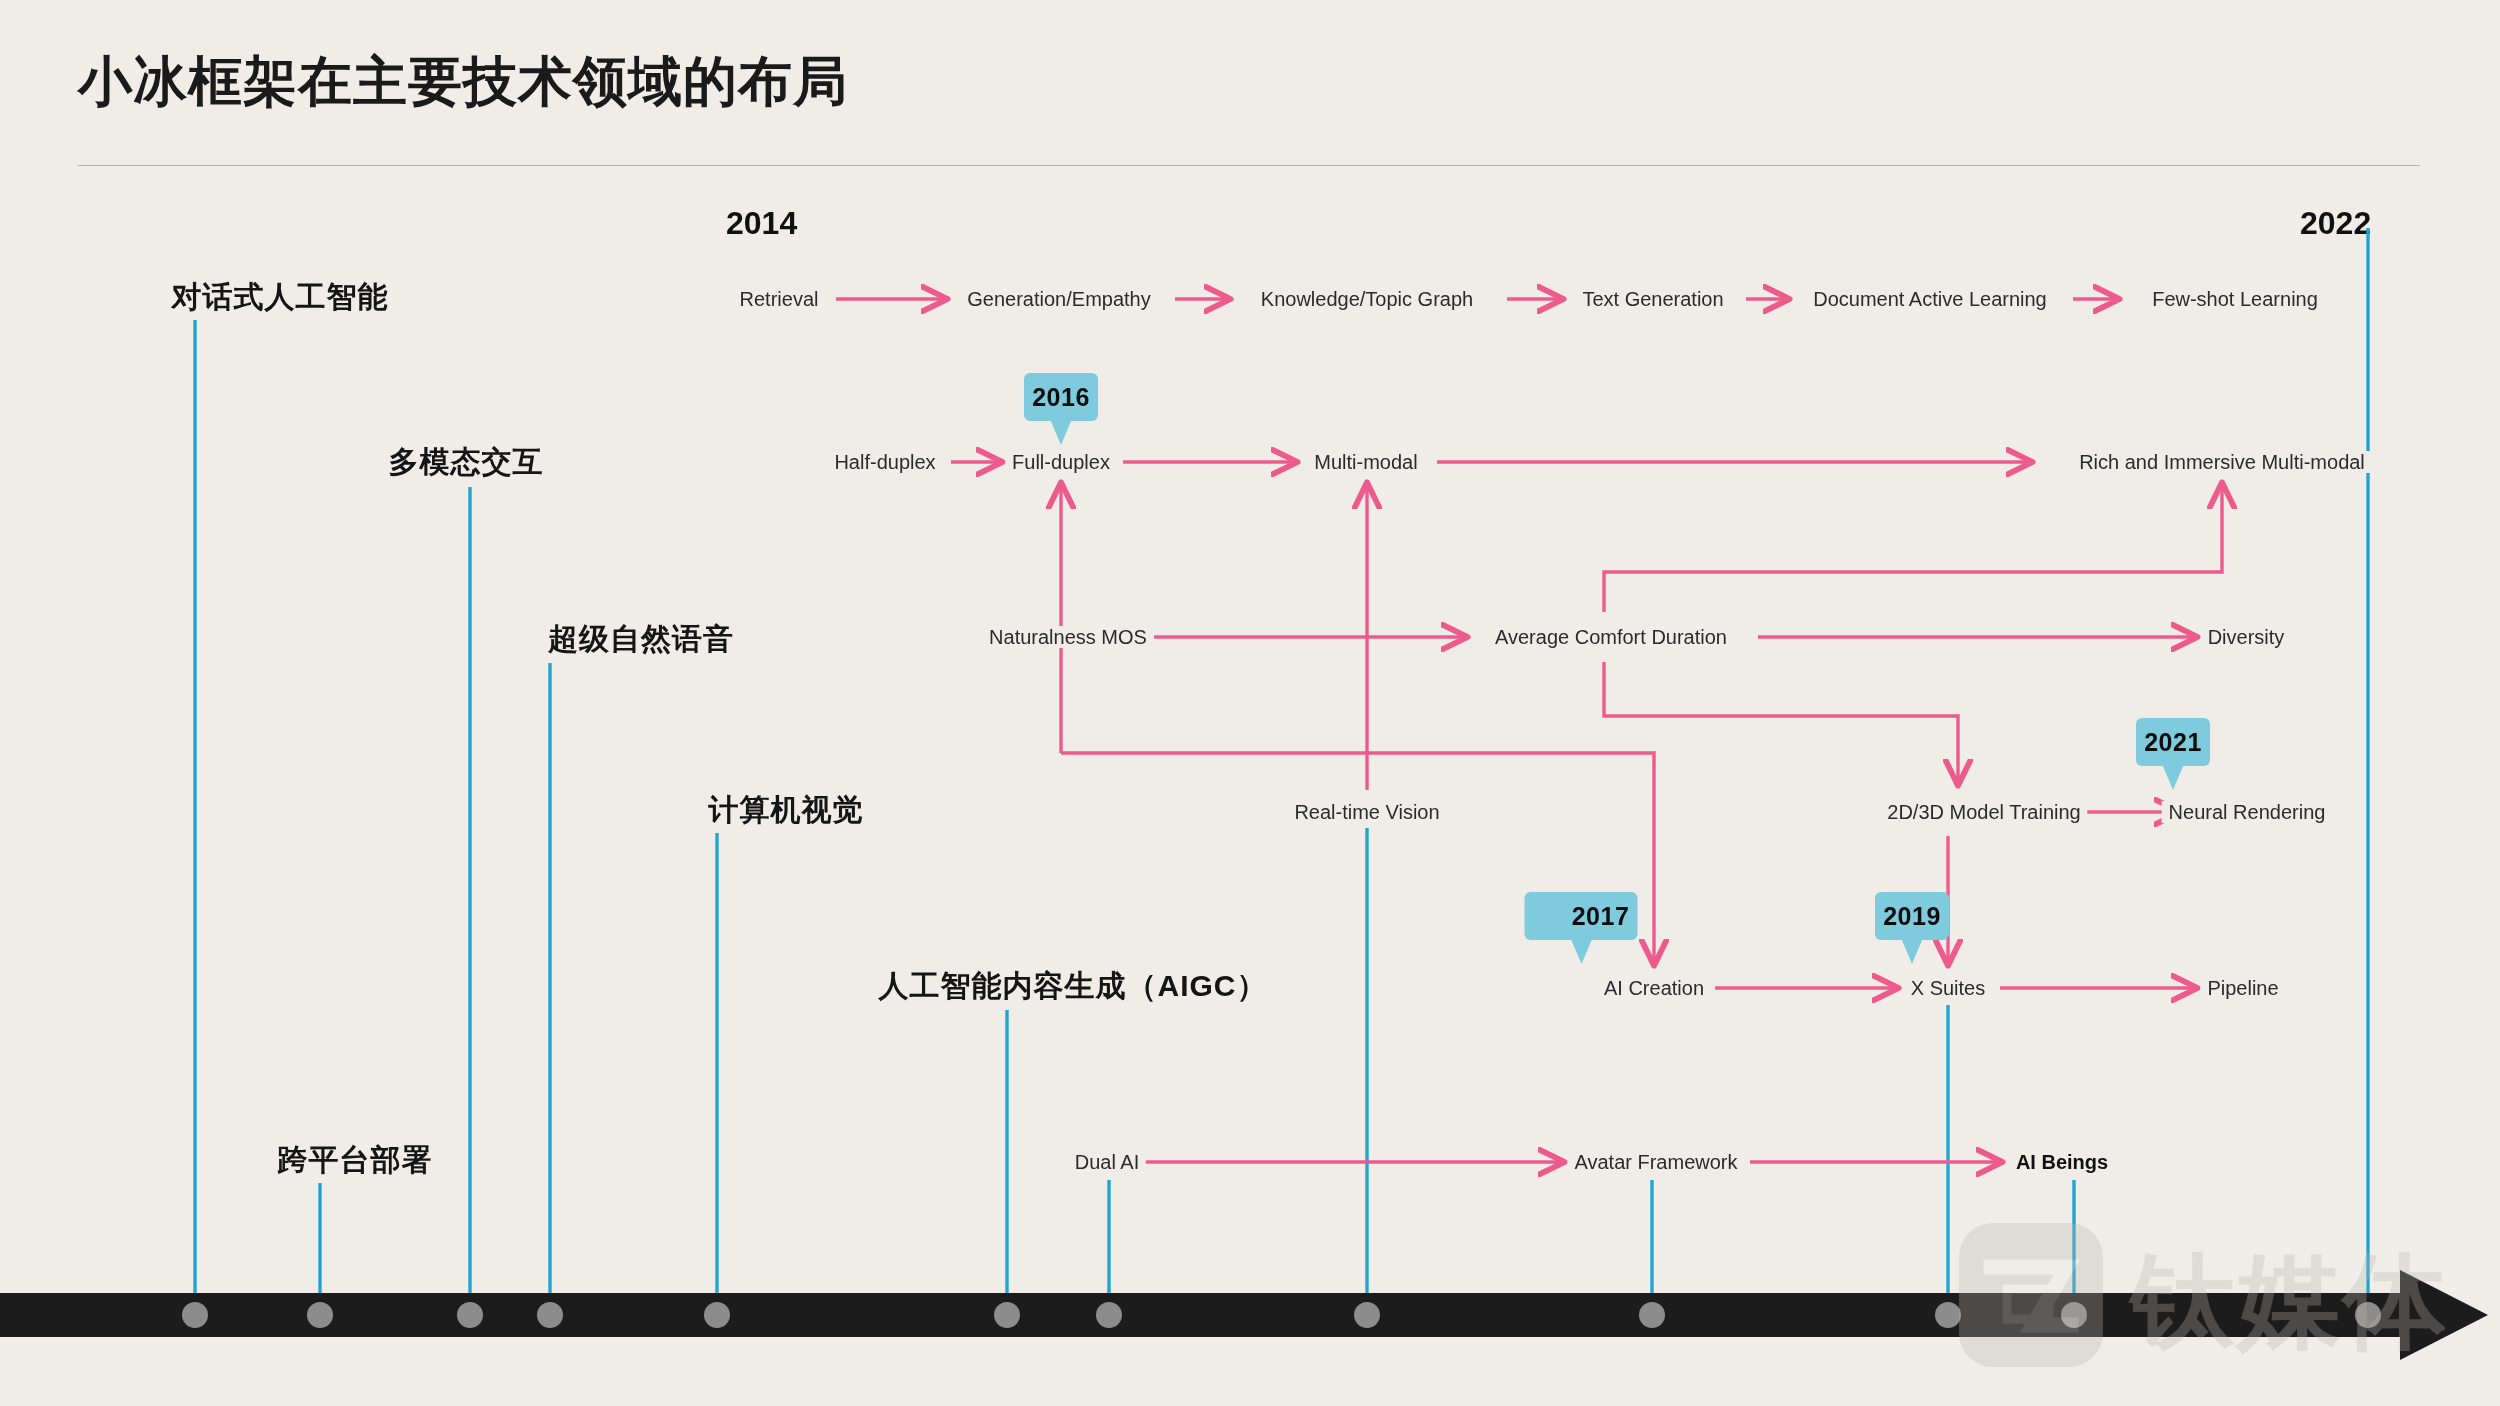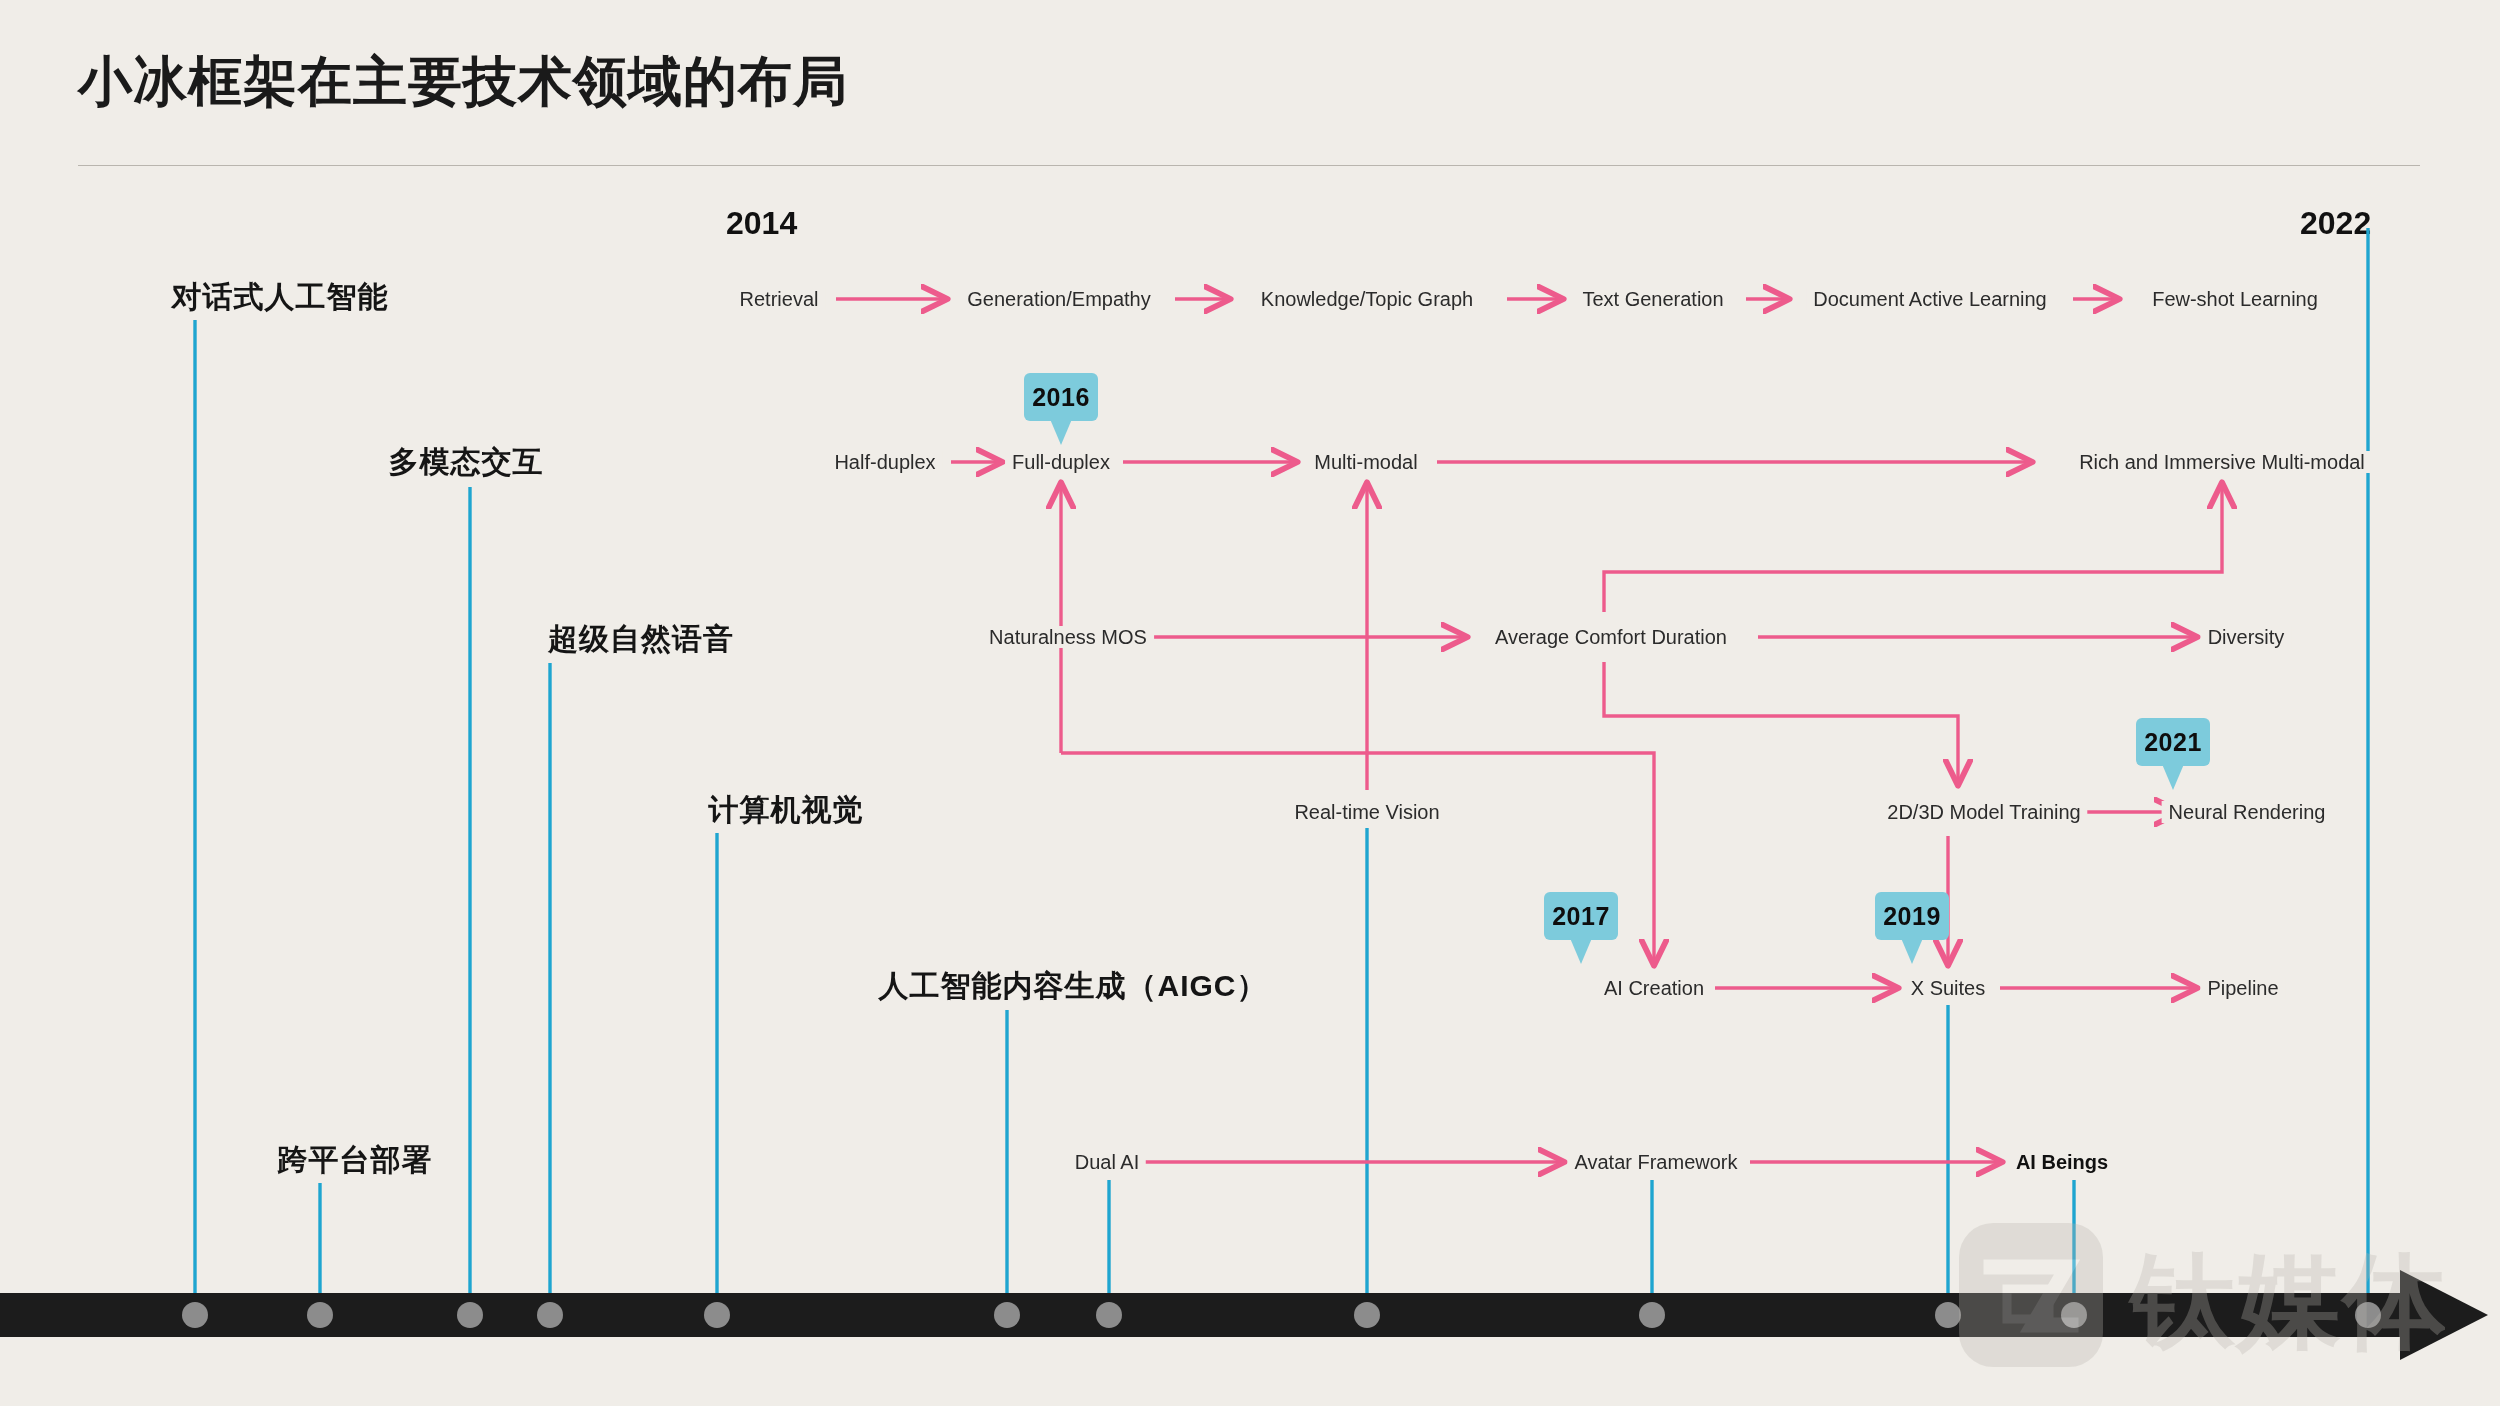--- a/index.html
+++ b/index.html
@@ -204,21 +204,21 @@
   <div class="node" style="left:1654px;top:988px;">AI Creation</div>
   <div class="node" style="left:1948px;top:988px;">X Suites</div>
   <div class="node" style="left:2243px;top:988px;">Pipeline</div>
 
   <div class="node" style="left:1107px;top:1162px;">Dual AI</div>
   <div class="node" style="left:1656px;top:1162px;">Avatar Framework</div>
   <div class="node bold" style="left:2062px;top:1162px;">AI Beings</div>
 
   <div class="badge" style="left:1061px;top:373px;">2016</div>
   <div class="badge" style="left:2173px;top:718px;">2021</div>
-  <div class="badge" style="left:1581px;top:892px;">2017</div>
+  <div class="badge" style="left:1581px;top:892px;padding-left:39px;">2017</div>
   <div class="badge" style="left:1912px;top:892px;">2019</div>
 
   <div class="tl-bar"></div>
   <div class="tl-head"></div>
   <div id="tl-dots">
       <div class="tl-dot" style="left: 195px;"></div>
       <div class="tl-dot" style="left: 320px;"></div>
       <div class="tl-dot" style="left: 470px;"></div>
       <div class="tl-dot" style="left: 550px;"></div>
       <div class="tl-dot" style="left: 717px;"></div>

